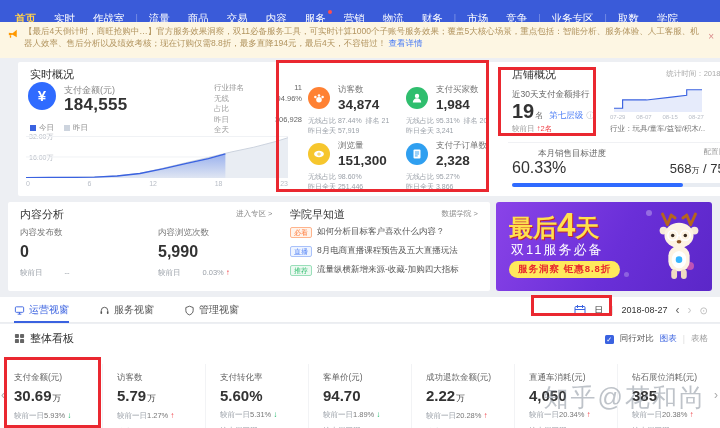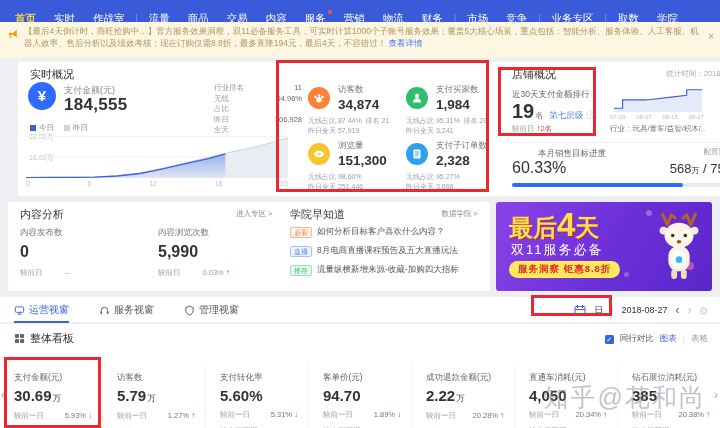--- a/index.html
+++ b/index.html
@@ -115,21 +115,21 @@
   .bd-title{position:absolute;left:14px;top:7px;font-size:11px;color:#333;display:flex;align-items:center;gap:5px;}
   .bd-opts{position:absolute;right:12px;top:9px;display:flex;align-items:center;gap:6px;font-size:8.5px;}
   .chk{width:9px;height:9px;background:#3a62e0;border-radius:1.5px;color:#fff;font-size:7px;line-height:9px;text-align:center;cursor:pointer;}
   .bd-opts .cl{color:#555;} .bd-opts .vc{color:#3a62e0;cursor:pointer;} .bd-opts .vt{color:#999;cursor:pointer;}
   .bcards{position:absolute;left:0;top:40px;width:720px;display:flex;}
   .bcard{flex:1;padding:8px 10px 0 14px;border-left:1px solid #f2f3f5;height:88px;cursor:pointer;}
   .bcard:first-child{border-left:none;}
   .bc-title{font-size:8.5px;color:#666;white-space:nowrap;}
   .bc-value{font-size:15px;font-weight:bold;color:#333;margin-top:3px;}
   .bc-unit{font-size:8.5px;font-weight:normal;margin-left:1px;}
-  .bc-row{display:flex;justify-content:space-between;font-size:7.5px;color:#9aa0a8;margin-top:6px;}
+  .bc-row{display:flex;font-size:7.5px;color:#9aa0a8;margin-top:6px;}
   .bc-row .bc-val{color:#777;}
   .arrow{font-style:normal;font-weight:bold;margin-left:2px;font-size:8px;}
   .arrow.up{color:#f0444a;} .arrow.down{color:#15b564;}
   .car-prev{position:absolute;left:1px;top:388px;font-size:12px;color:#aaa;cursor:pointer;}
   .car-next{position:absolute;right:2px;top:388px;font-size:12px;color:#aaa;cursor:pointer;}
   
   .redbox{position:absolute;border:3px solid #ea2830;pointer-events:none;}
   .rb1{left:276px;top:60px;width:213px;height:132px;}
   .rb2{left:498px;top:67px;width:98px;height:69px;}
   .rb3{left:531px;top:295px;width:81px;height:21px;}

